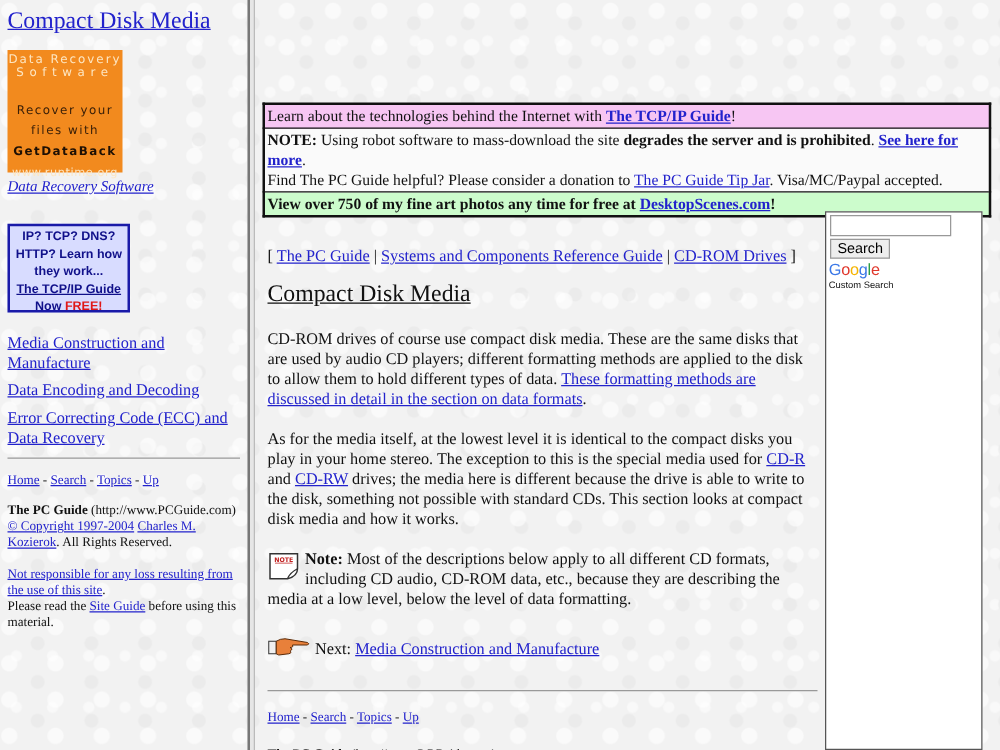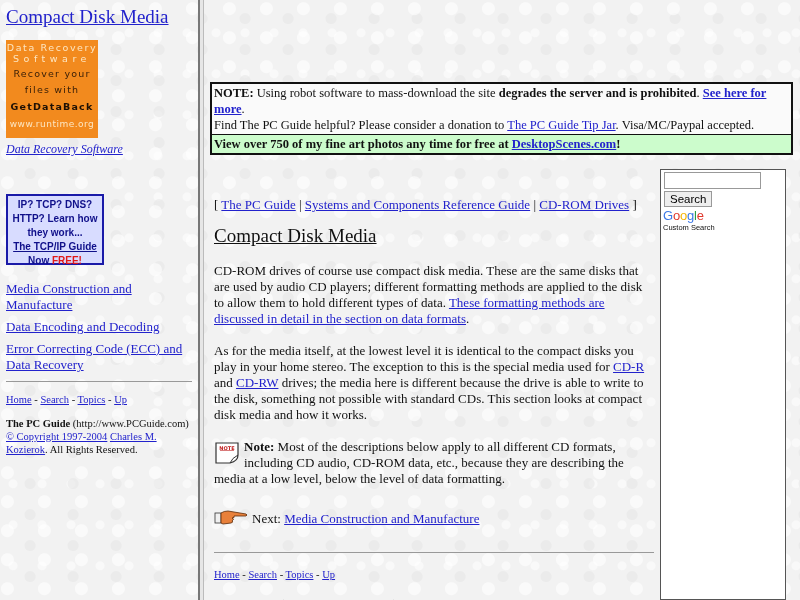--- a/index.html
+++ b/index.html
@@ -25,27 +25,27 @@
     border-left: 2px solid #777; border-right: 1px solid #bbb; background: #e6e6e6;
   }
   .site-title { font-size: 19px; display: block; margin: 0 0 12px 0; line-height: 22px; }
   .ad-orange {
     width: 92px; height: 98px; background: #f28a1e; color: #3b2008;
     font-family: "DejaVu Sans", sans-serif; text-align: center; font-size: 9.5px;
     padding-top: 2px; letter-spacing: 0.5px;
   }
   .ad-orange .l1 { color: #fde6c2; letter-spacing: 1.6px; line-height: 11px; }
   .ad-orange .l2 { color: #fde6c2; letter-spacing: 4.5px; line-height: 11px; }
-  .ad-orange .l3 { line-height: 16px; margin-top: 2px; letter-spacing: 1.2px; }
+  .ad-orange .l3 { line-height: 16px; margin-top: 17px; letter-spacing: 1.2px; }
   .ad-orange .l4 { line-height: 16px; letter-spacing: 1.2px; }
   .ad-orange .l5 { font-weight: bold; line-height: 18px; letter-spacing: 1.2px; color: #1e1004; }
   .ad-orange .l6 { color: #fde6c2; line-height: 16px; font-size: 9px; }
   .drs-link { display: block; font-size: 12px; margin: 4px 0 2px 0; font-style: italic; }
   .tcp-box {
-    margin-top: 37px; width: 98px; height: 71px; border: 2px solid #1a1aa8;
+    margin-top: 22px; width: 98px; height: 71px; border: 2px solid #1a1aa8;
     background: #d8dcff; text-align: center;
     font-family: "Liberation Sans", sans-serif; font-weight: bold; font-size: 10px;
     color: #10108a; line-height: 14px; padding-top: 2px;
   }
   .tcp-box .free { color: #e01818; }
   .tcp-box a { color: #10108a; }
   .nav-links { margin-top: 16px; font-size: 13px; line-height: 16px; }
   .nav-links a { display: block; margin-bottom: 6px; }
   .hr-left { border: 0; border-top: 1px solid #999; margin: 8px 6px 12px 0; width: 186px; }
   .small-links { font-size: 10.5px; }
@@ -116,28 +116,35 @@
 
   <div class="small-links">
     <a href="#">Home</a><span> - </span><a href="#">Search</a><span> - </span><a href="#">Topics</a><span> - </span><a href="#">Up</a>
   </div>
 
   <div class="small-text">
     <p>
       <b>The PC Guide</b><span> (http://www.PCGuide.com)</span><br>
       <a href="#">© Copyright 1997-2004</a> <a href="#">Charles M. Kozierok</a><span>. All Rights Reserved.</span>
     </p>
+    <p>
+      <a href="#">Not responsible for any loss resulting from the use of this site</a><span>.</span><br>
+      <span>Please read the </span><a href="#">Site Guide</a><span> before using this material.</span>
+    </p>
   </div>
 </div>
 
 <div class="sidebar-divider"></div>
 
 <div class="main">
   <table class="banner-table">
     <tbody>
+        <tr class="row-pink">
+      <td><span>Learn about the technologies behind the Internet with </span><a href="#" style="font-weight:bold">The TCP/IP Guide</a><span>!</span></td>
+    </tr>
     <tr class="row-white">
       <td>
         <b>NOTE:</b><span> Using robot software to mass-download the site </span><b>degrades the server and is prohibited</b><span>. </span><a href="#" style="font-weight:bold">See here for more</a><span>.</span><br>
         <span>Find The PC Guide helpful? Please consider a donation to </span><a href="#">The PC Guide Tip Jar</a><span>. Visa/MC/Paypal accepted.</span>
       </td>
     </tr>
     <tr class="row-green">
       <td><span>View over 750 of my fine art photos any time for free at </span><a href="#">DesktopScenes.com</a><span>!</span></td>
     </tr>
   </tbody>

